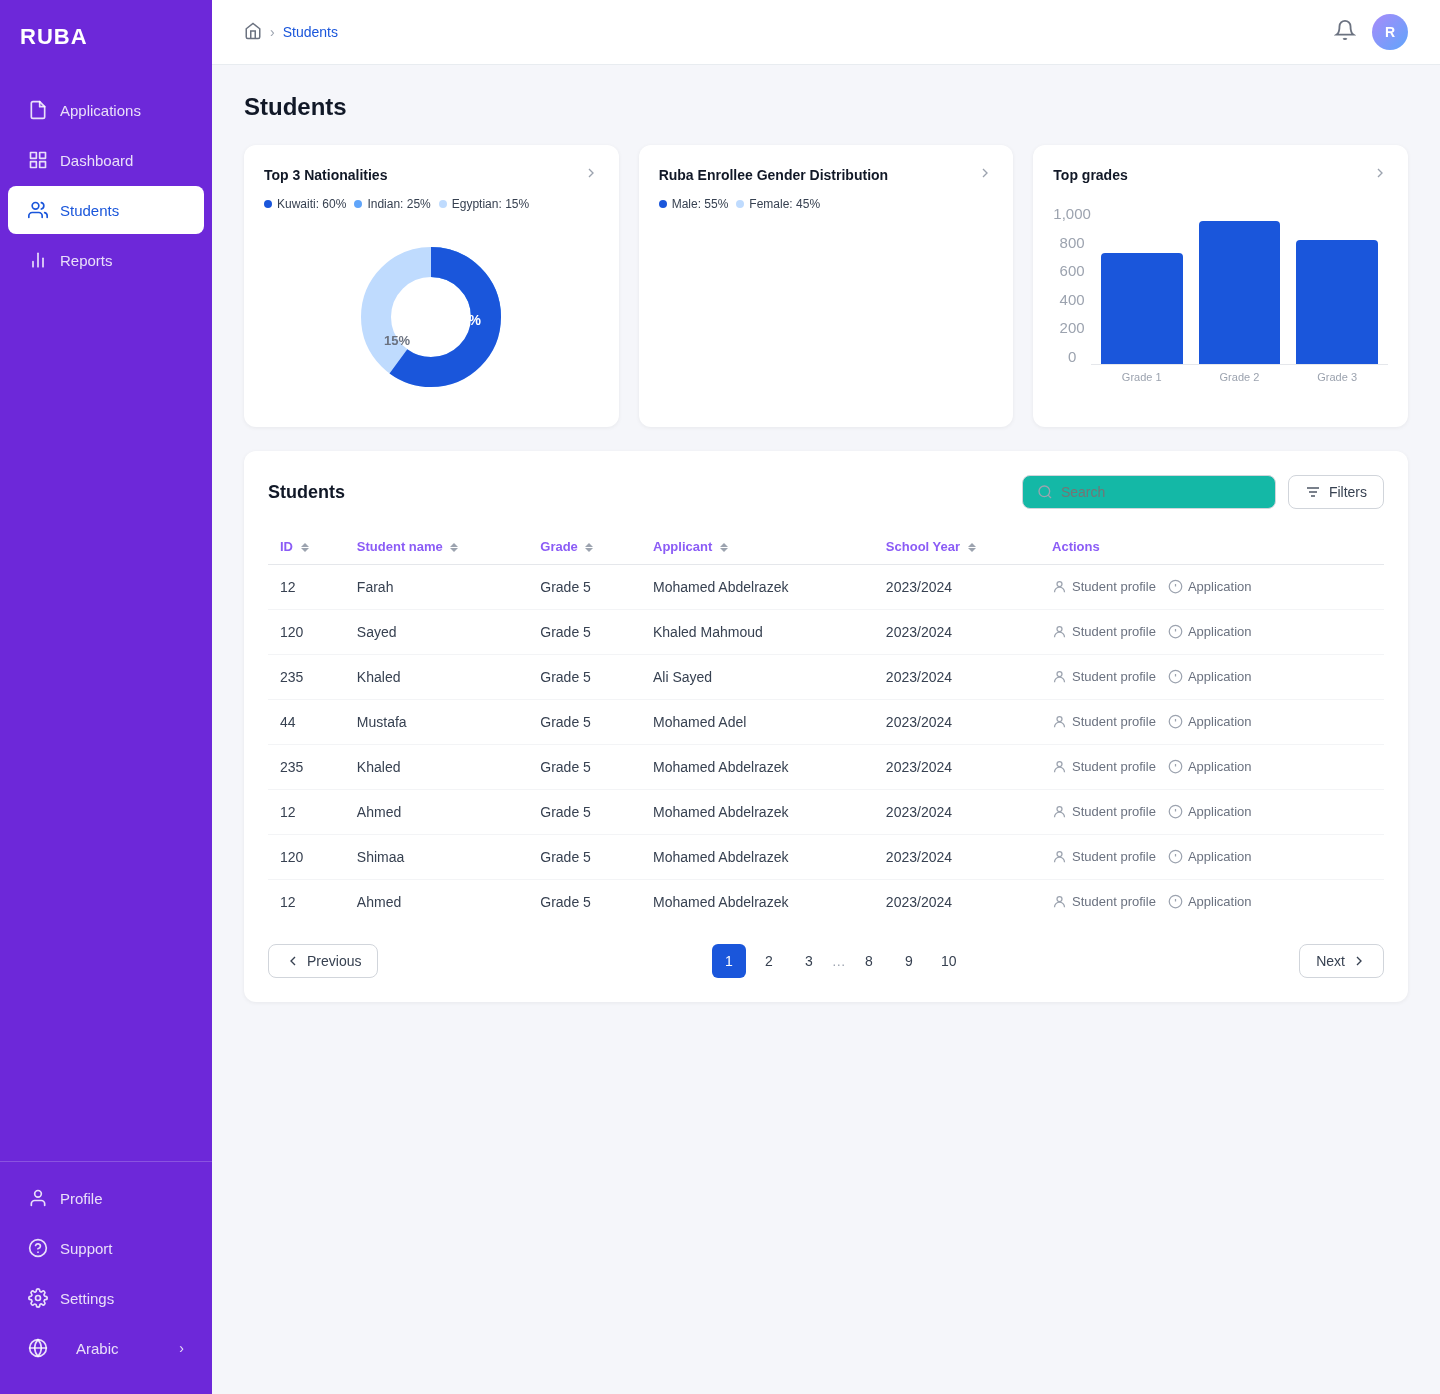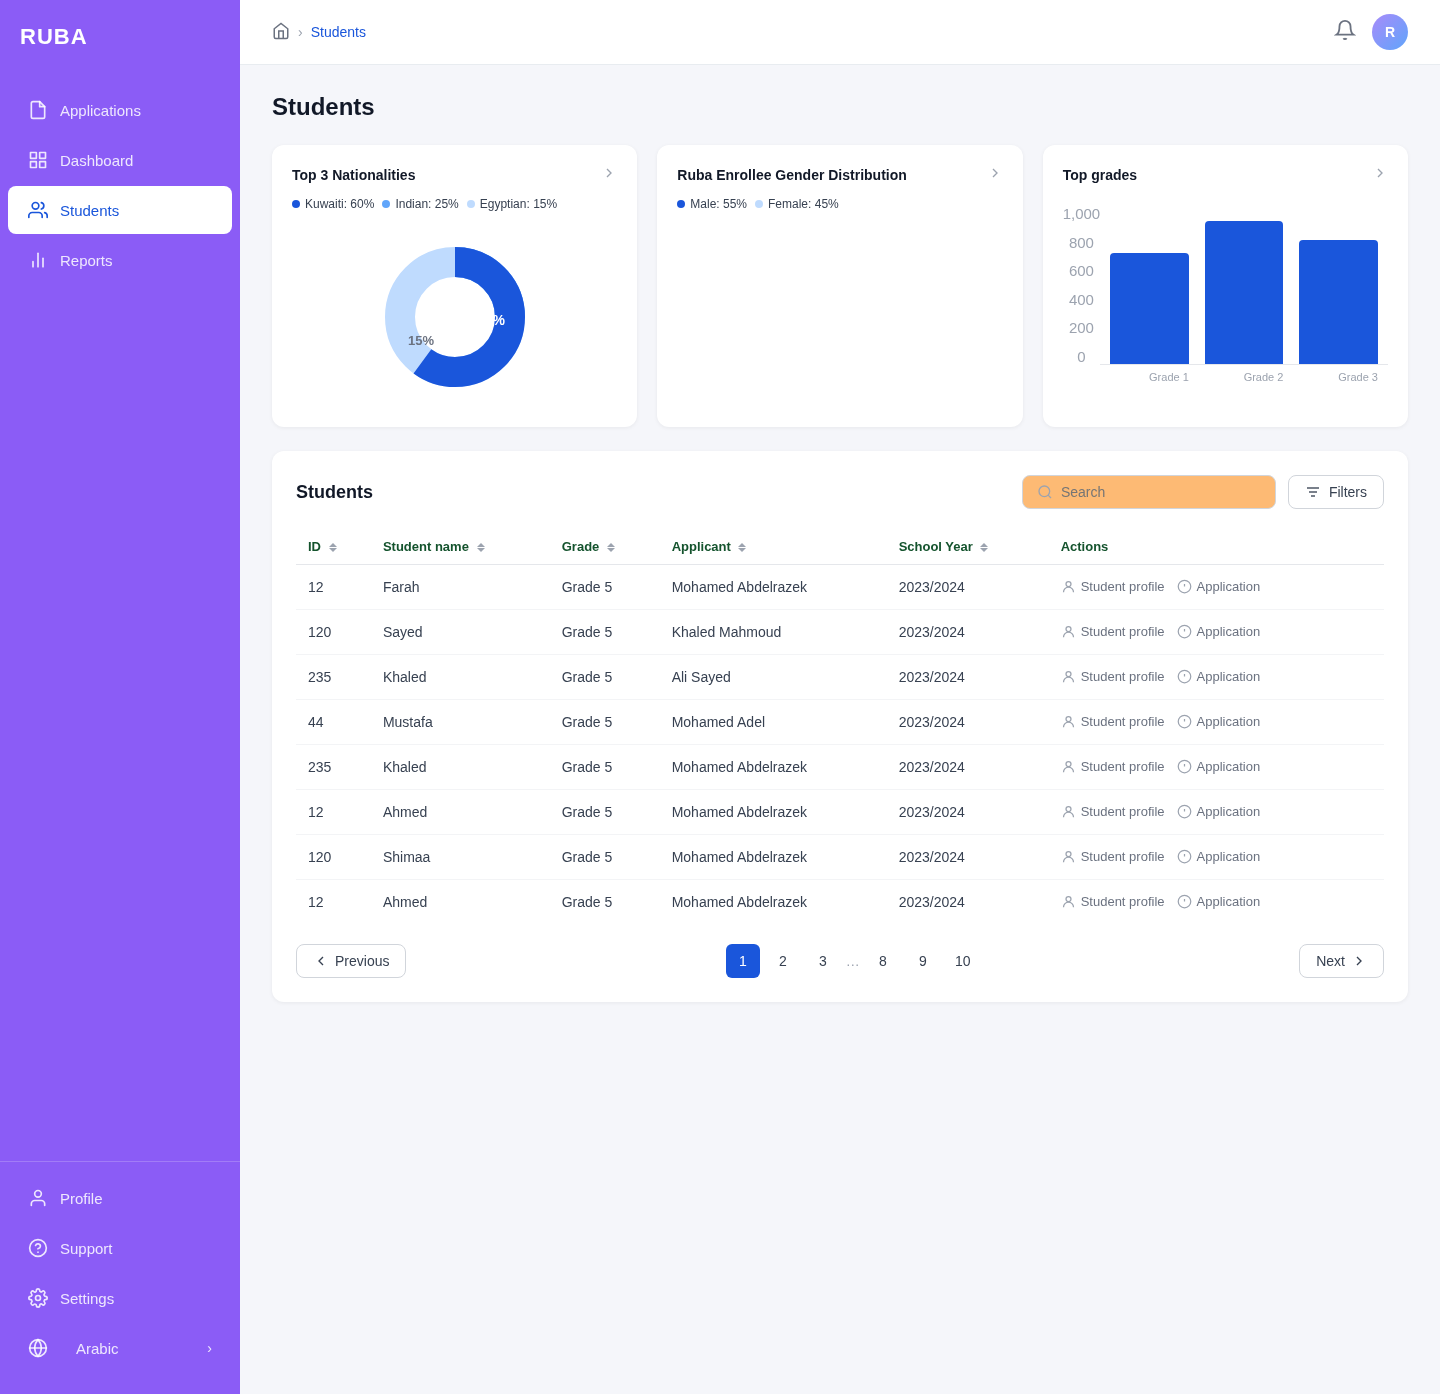--- a/index.html
+++ b/index.html
@@ -1,21 +1,21 @@
 <!DOCTYPE html>
 <html><head>
   <meta charset="utf-8">
   <style>
     * { box-sizing: border-box; margin: 0; padding: 0; }
     body { font-family: -apple-system, BlinkMacSystemFont, 'Segoe UI', sans-serif; display: flex; height: 100vh; background: #f5f6fa; }
 
     
     .sidebar {
-      width: 240px;
-      background: #8b5cf6;
+      width: 212px;
+      background: #6d28d9;
       color: white;
       display: flex;
       flex-direction: column;
       padding: 0;
       min-height: 100vh;
       flex-shrink: 0;
     }
     .sidebar-logo {
       padding: 24px 20px;
       font-size: 22px;
@@ -143,21 +143,21 @@
 
     
     .bar-chart-container { padding: 8px 0; }
     .bar-chart-wrapper { display: flex; gap: 0; }
     .bar-chart-y { display: flex; flex-direction: column-reverse; justify-content: space-between; min-width: 36px; height: 160px; }
     .y-label { font-size: 15px; color: #9ca3af; text-align: center; }
     .bar-chart-bars { flex: 1; display: flex; flex-direction: column; }
     .bars-area { height: 160px; display: flex; align-items: flex-end; gap: 16px; padding: 0 10px; border-bottom: 1px solid #e5e7eb; }
     .bar { background: #1a56db; border-radius: 4px 4px 0 0; flex: 1; }
     .x-labels { display: flex; gap: 16px; padding: 6px 10px 0; }
-    .x-label { flex: 1; text-align: right; font-size: 11px; color: #9ca3af; }
+    .x-label { flex: 1; text-align: center; font-size: 11px; color: #9ca3af; }
 
     
     .table-card {
       background: white;
       border-radius: 12px;
       padding: 24px;
       box-shadow: 0 1px 4px rgba(0,0,0,0.06);
     }
     .table-header {
       display: flex;
@@ -167,40 +167,40 @@
     }
     .table-title { font-size: 18px; font-weight: 700; color: #111827; }
     .table-controls { display: flex; gap: 12px; align-items: center; }
     .search-box {
       display: flex;
       align-items: center;
       border: 1px solid #d1d5db;
       border-radius: 8px;
       padding: 8px 14px;
       gap: 8px;
-      background: #fdba74;
+      background: #14b8a6;
     }
     .search-box svg { width: 16px; height: 16px; stroke: #9ca3af; fill: none; stroke-width: 2; }
     .search-input {
       border: none; outline: none; font-size: 14px; color: #374151; background: transparent; width: 200px;
     }
     .filters-btn {
       display: flex; align-items: center; gap: 8px;
       border: 1px solid #d1d5db; border-radius: 8px;
       padding: 8px 16px; background: white; cursor: pointer;
       font-size: 14px; color: #374151; font-weight: 500;
     }
     .filters-btn svg { width: 16px; height: 16px; stroke: #374151; fill: none; stroke-width: 2; }
 
     
     table { width: 100%; border-collapse: collapse; }
     thead tr { border-bottom: 1px solid #e5e7eb; }
     th {
       text-align: left; padding: 10px 12px;
-      font-size: 13px; font-weight: 600; color: #14532d;
+      font-size: 13px; font-weight: 600; color: #8b5cf6;
     }
     th .sort-icon { display: inline-flex; flex-direction: column; margin-left: 4px; vertical-align: middle; gap: 1px; }
     th .sort-icon span { display: block; width: 0; height: 0; }
     th .sort-up { border-left: 4px solid transparent; border-right: 4px solid transparent; border-bottom: 4px solid #9ca3af; }
     th .sort-down { border-left: 4px solid transparent; border-right: 4px solid transparent; border-top: 4px solid #9ca3af; }
     tbody tr { border-bottom: 1px solid #f3f4f6; }
     tbody tr:last-child { border-bottom: none; }
     td { padding: 14px 12px; font-size: 14px; color: #374151; }
 
     .action-link {

